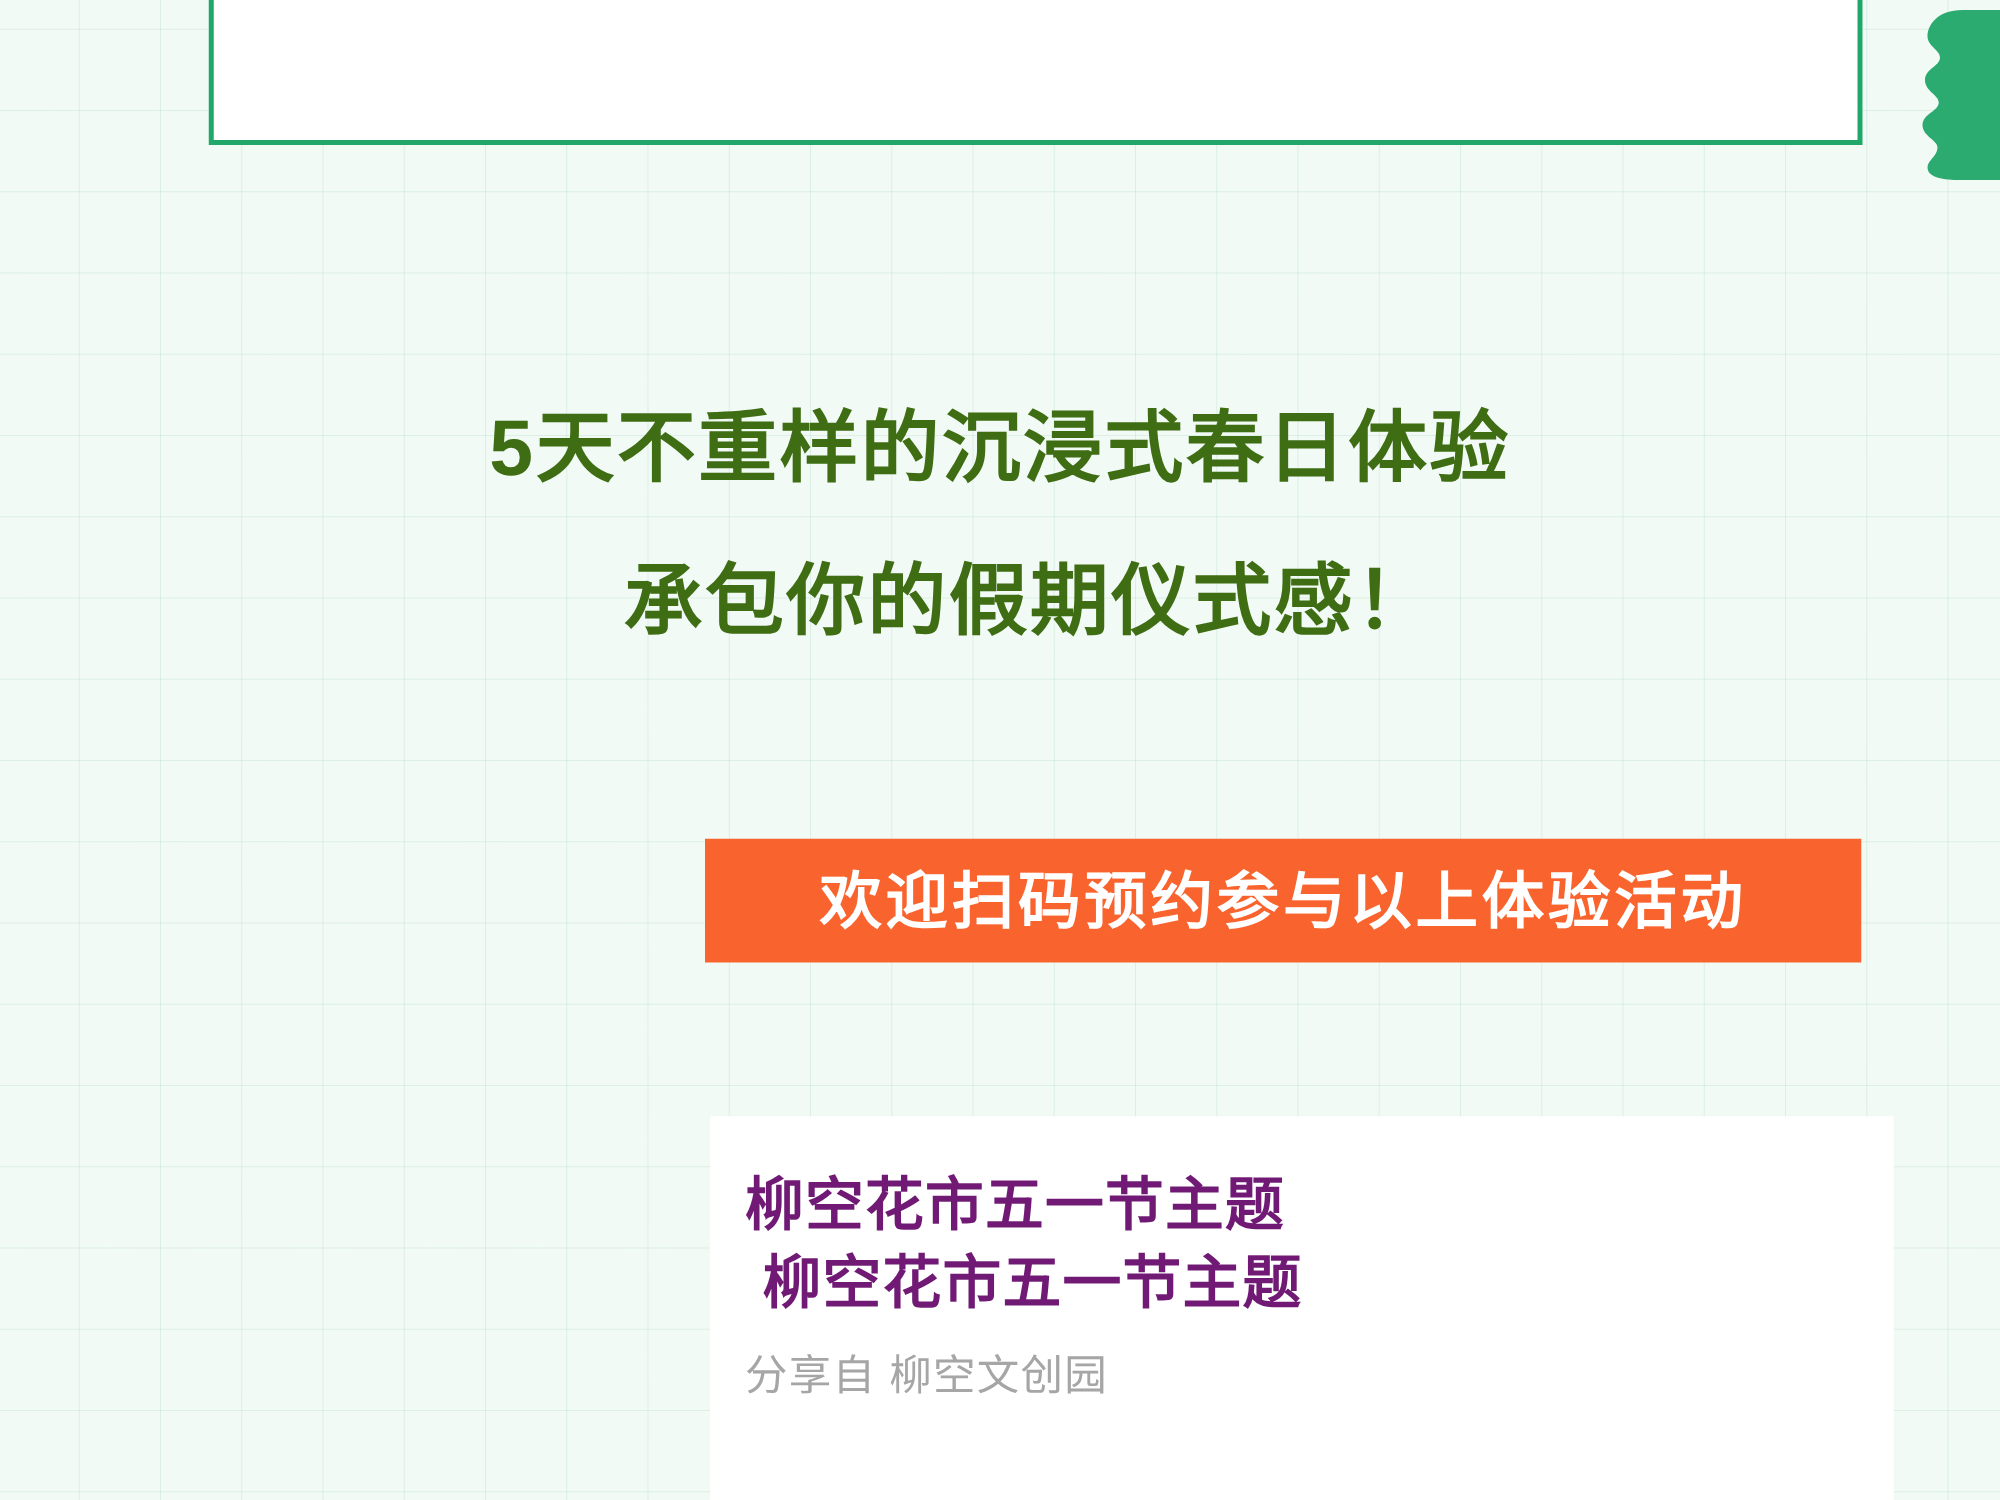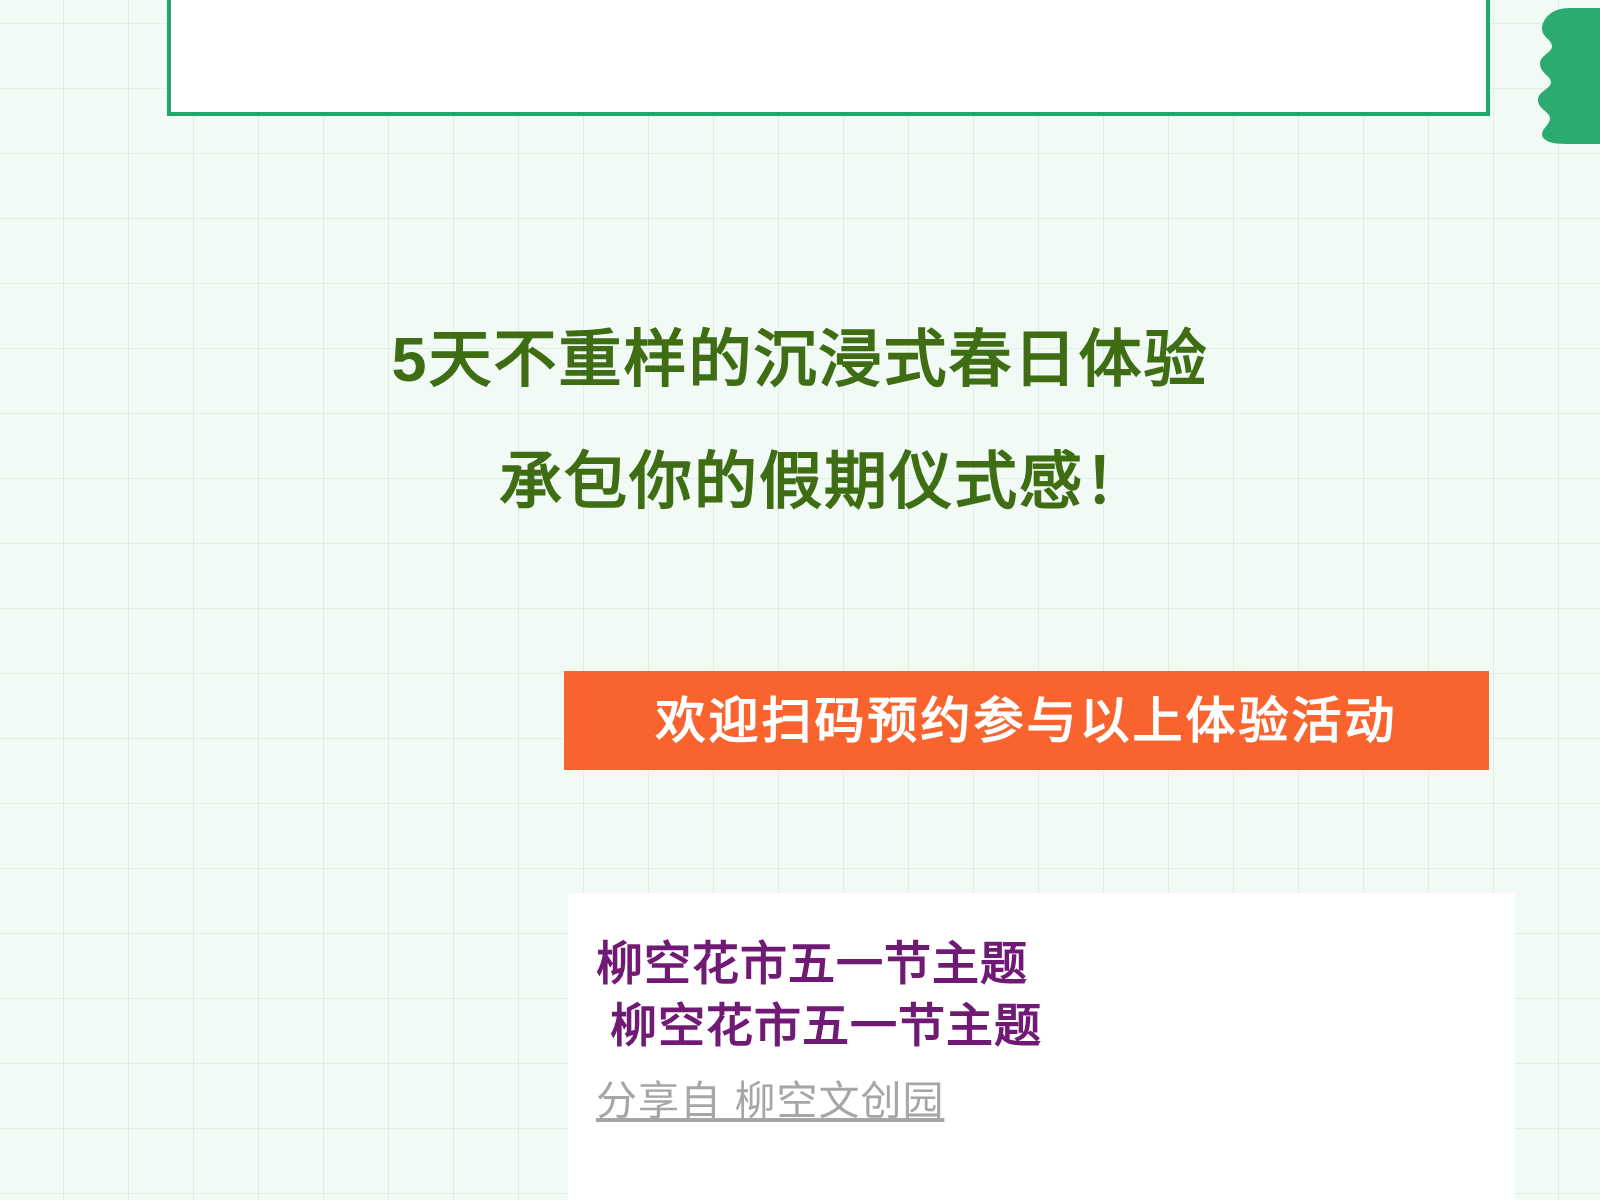--- a/index.html
+++ b/index.html
@@ -126,25 +126,24 @@
   }
   #share-card .card-title .title-line-2 {
     display: block;
     padding-left: 14px;
   }
   #share-card .card-source {
     position: absolute;
     left: 28px;
     top: 186px;
     color: #a6a6a6;
-    font-size: 41px;
+    font-size: 34px;
     font-weight: 400;
     letter-spacing: 1px;
     line-height: 44px;
-    text-decoration: underline;
   }
 </style>
 </head>
 <body>
 
 <div id="page-bg"></div>
 
 <div id="top-panel"></div>
 
 <div id="blob">

